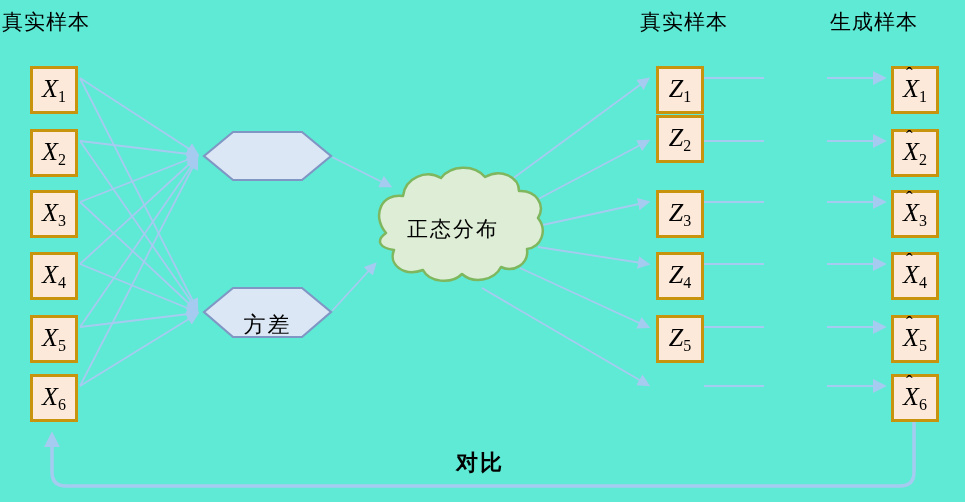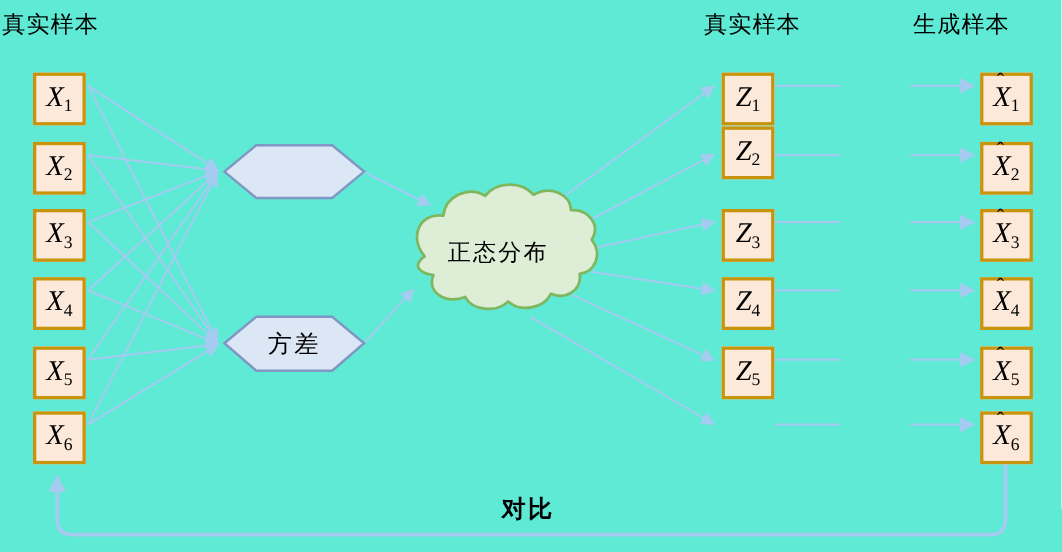--- a/index.html
+++ b/index.html
@@ -168,21 +168,21 @@
   <div class="node" style="left:30px;top:240px">
       <span class="sym"><span>X</span><sub>4</sub></span>
     </div>
   <div class="node" style="left:30px;top:303px">
       <span class="sym"><span>X</span><sub>5</sub></span>
     </div>
   <div class="node" style="left:30px;top:362px">
       <span class="sym"><span>X</span><sub>6</sub></span>
     </div>
 
-  <div class="shape-label" style="left:204px;top:288px;width:127px;height:49px">方差</div>
+  <div class="shape-label" style="left:204px;top:300px;width:127px;height:49px">方差</div>
   <div class="shape-label" style="left:374px;top:176px;width:158px;height:106px;font-size:21px">正态分布</div>
 
   <div class="node" style="left:656px;top:54px">
       <span class="sym"><span>Z</span><sub>1</sub></span>
     </div>
   <div class="node" style="left:656px;top:103px">
       <span class="sym"><span>Z</span><sub>2</sub></span>
     </div>
   <div class="node" style="left:656px;top:178px">
       <span class="sym"><span>Z</span><sub>3</sub></span>

